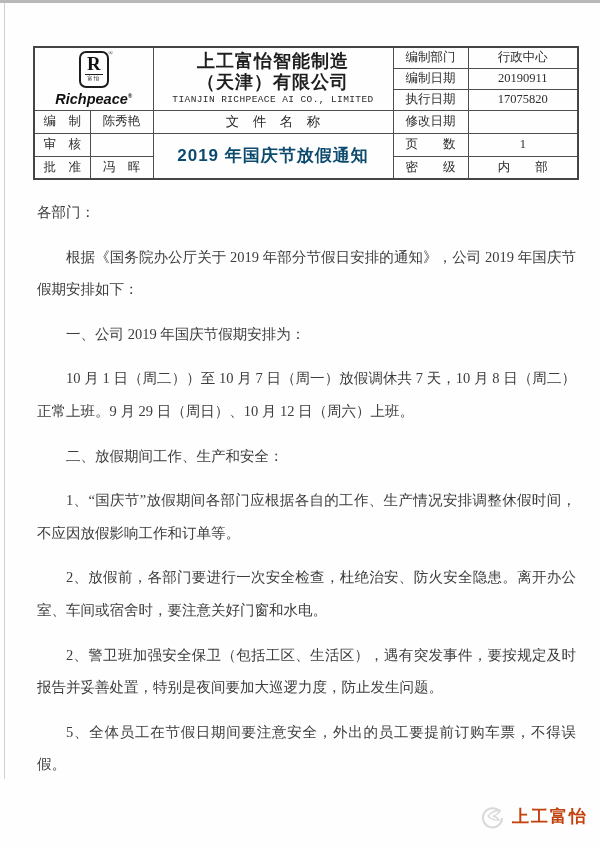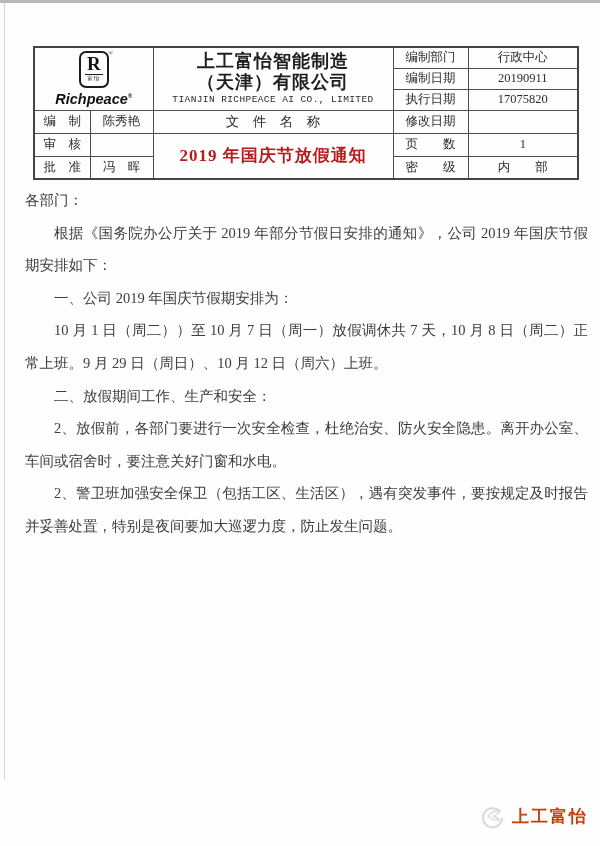--- a/index.html
+++ b/index.html
@@ -35,30 +35,30 @@
   .brand{
     margin-top:3px;font-family:"Liberation Sans",sans-serif;font-weight:bold;font-style:italic;
     font-size:14.5px;color:#111;letter-spacing:0;
   }
   .brand sup{font-size:6px;}
 
   .company-cell{line-height:1.15;margin-left:11px;}
   .company-cn{font-family:"Liberation Sans",sans-serif;font-weight:bold;font-size:18px;color:#1e1e1e;letter-spacing:1px;}
   .company-en{font-family:Liberation Mono, monospace;font-size:9.5px;color:#2a2a2a;letter-spacing:0.4px;margin-top:3px;}
 
-  .file-title{font-family:Liberation Serif, serif;font-weight:bold;font-size:17px;color:#b91c1c;letter-spacing:1px;}
+  .file-title{font-family:Liberation Sans, sans-serif;font-weight:bold;font-size:17px;color:#0c4a6e;letter-spacing:1px;}
   .file-label{font-size:13.5px;}
   .num{font-family:"Liberation Serif",serif;}
 
   
   .body-text{
     position:absolute;left:25px;top:184px;width:563px;
     font-size:14.5px;line-height:32.6px;color:#3c3c3c;text-align:justify;
   }
-  .body-text p{margin:0;text-indent:2em;}
+  .body-text p{margin:12px;text-indent:2em;}
   .body-text p.salutation{text-indent:0;}
 
   
   .watermark{
     position:absolute;right:12px;top:803px;display:flex;align-items:center;gap:7px;
   }
   .wm-icon{width:26px;height:26px;}
   .wm-text{
     font-family:"Liberation Sans",sans-serif;font-weight:bold;font-size:17px;
     color:#c2410c;letter-spacing:2px;
@@ -129,22 +129,24 @@
   </tr>
 </tbody>
   </table>
 
 <div class="body-text">
   <p class="salutation">各部门：</p>
   <p>根据《国务院办公厅关于 2019 年部分节假日安排的通知》，公司 2019 年国庆节假期安排如下：</p>
   <p>一、公司 2019 年国庆节假期安排为：</p>
   <p>10 月 1 日（周二））至 10 月 7 日（周一）放假调休共 7 天，10 月 8 日（周二）正常上班。9 月 29 日（周日）、10 月 12 日（周六）上班。</p>
   <p>二、放假期间工作、生产和安全：</p>
+  <p>1、“国庆节”放假期间各部门应根据各自的工作、生产情况安排调整休假时间，不应因放假影响工作和订单等。</p>
   <p>2、放假前，各部门要进行一次安全检查，杜绝治安、防火安全隐患。离开办公室、车间或宿舍时，要注意关好门窗和水电。</p>
   <p>2、警卫班加强安全保卫（包括工区、生活区），遇有突发事件，要按规定及时报告并妥善处置，特别是夜间要加大巡逻力度，防止发生问题。</p>
+  <p>5、全体员工在节假日期间要注意安全，外出的员工要提前订购车票，不得误假。</p>
 </div>
 
 <div class="watermark">
   <svg class="wm-icon" viewBox="0 0 26 26">
     <path d="M21 9 A 9.5 9.5 0 1 0 23 15" fill="none" stroke="#d8d8d8" stroke-width="2"></path>
     <path d="M9 13 q4 -5 12 -6 q-2 5 -7 6 q4 1 6 4 q-6 1 -11 -4z" fill="none" stroke="#dadada" stroke-width="1.4"></path>
   </svg>
   <span class="wm-text">上工富怡</span>
 </div>
 

